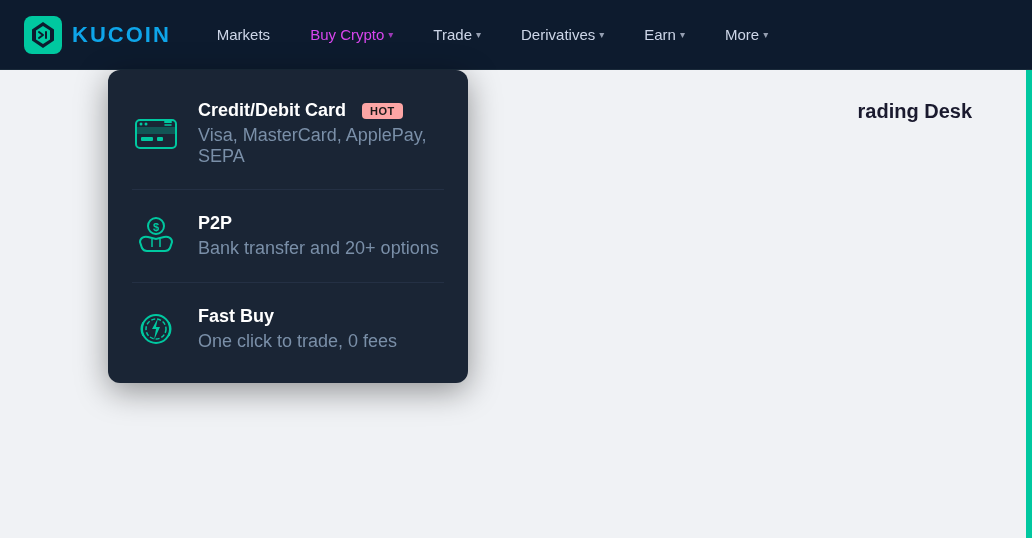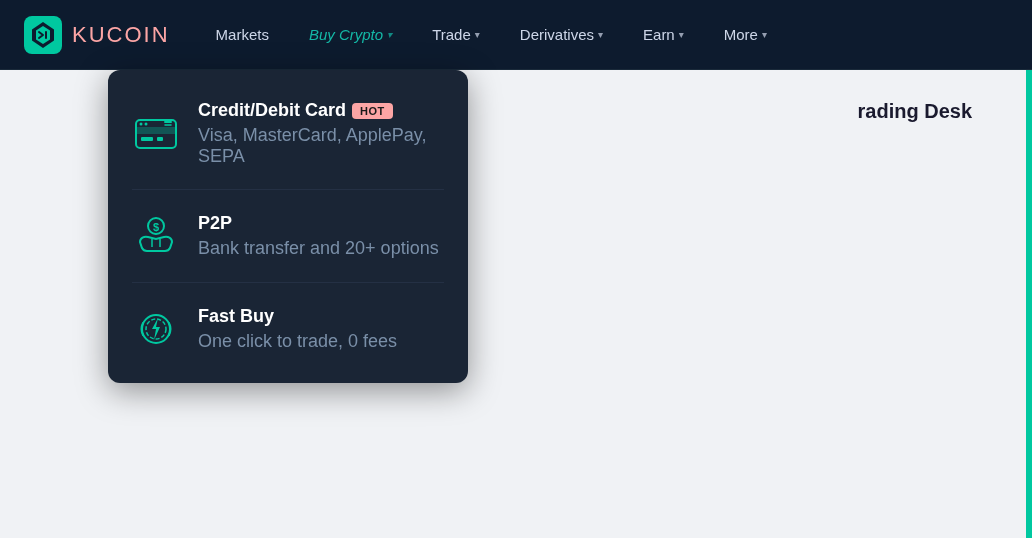--- a/index.html
+++ b/index.html
@@ -30,23 +30,23 @@
       gap: 10px;
       margin-right: 32px;
     }
 
     .logo-icon {
       width: 38px;
       height: 38px;
     }
 
     .logo-text {
-      color: #fca5a5;
+      color: #0ea5e9;
       font-size: 22px;
-      font-weight: 400;
+      font-weight: 700;
       letter-spacing: 2px;
     }
 
     .nav-items {
       display: flex;
       align-items: center;
       gap: 12px;
       flex: 1;
     }
 
@@ -57,22 +57,21 @@
       padding: 8px 14px;
       cursor: pointer;
       display: flex;
       align-items: center;
       gap: 4px;
       white-space: nowrap;
       border-radius: 4px;
     }
 
     .nav-item.active {
-      color: #14b8a6;
-      font-style: italic;
+      color: #d946ef;
     }
 
     .nav-item .chevron {
       font-size: 10px;
       opacity: 0.7;
     }
 
     
     .page-content {
       position: relative;
@@ -138,21 +137,21 @@
 
     .dropdown-text {
       display: flex;
       flex-direction: column;
       gap: 4px;
     }
 
     .dropdown-title-row {
       display: flex;
       align-items: center;
-      gap: 6px;
+      gap: 16px;
     }
 
     .dropdown-title {
       color: #ffffff;
       font-size: 18px;
       font-weight: 600;
     }
 
     .hot-badge {
       background: #fca5a5;

